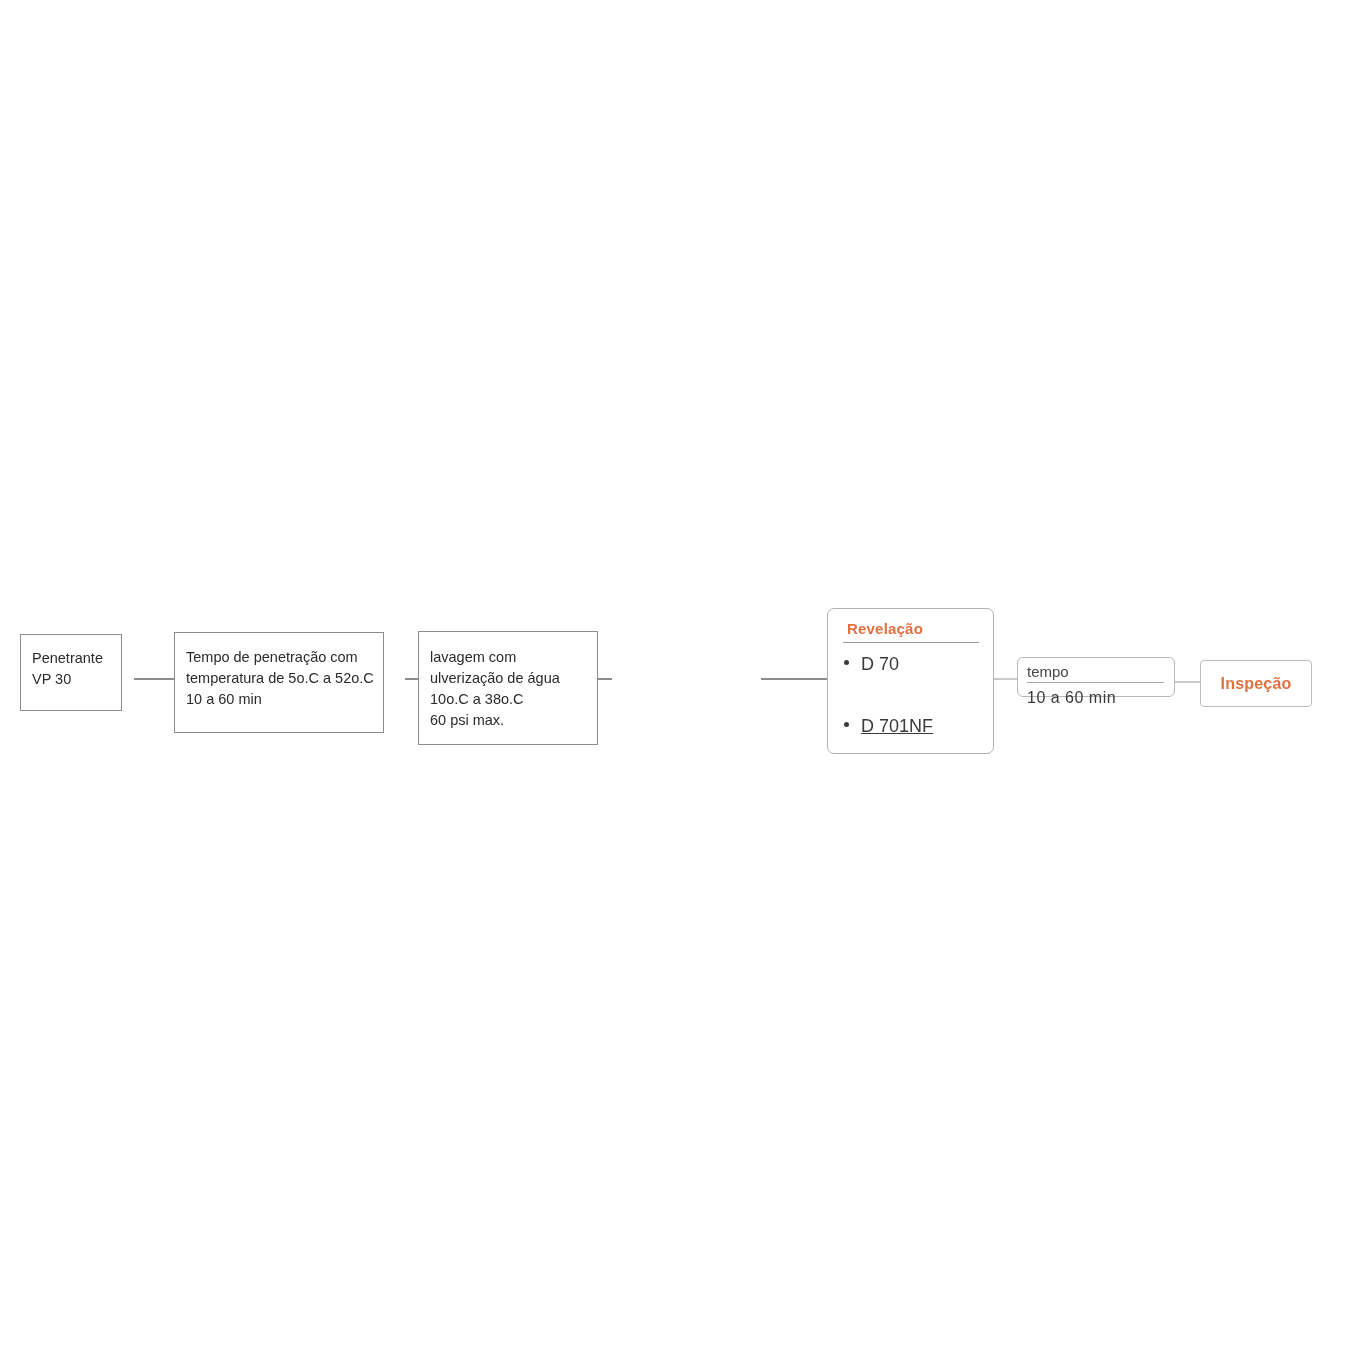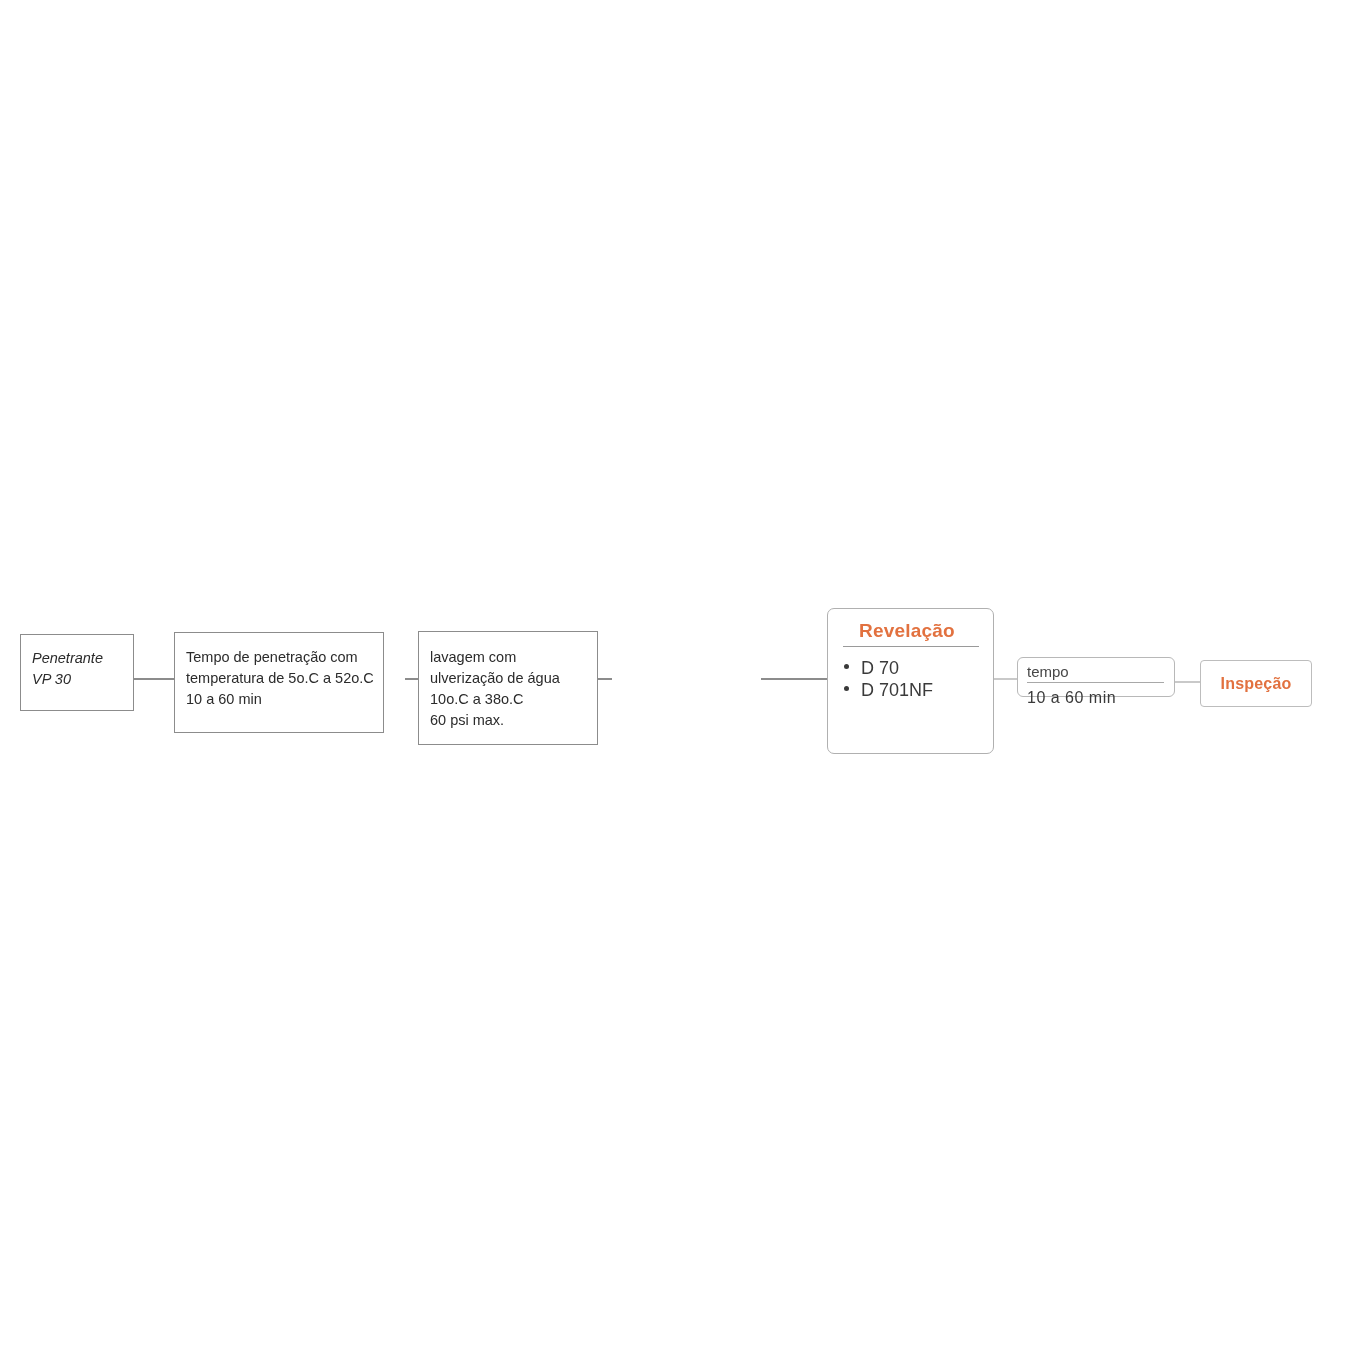--- a/index.html
+++ b/index.html
@@ -45,24 +45,23 @@
     height: 1.5px;
   }
   .connector.faint {
     background: #c9c9c9;
   }
 
   
   #node-penetrante {
     left: 20px;
     top: 634px;
-    width: 114px;
+    width: 102px;
     height: 77px;
     padding-top: 13px;
-    font-style: italic;
   }
 
   #node-tempo-penetracao {
     left: 174px;
     top: 632px;
     width: 210px;
     height: 101px;
     padding-top: 14px;
   }
 
@@ -89,24 +88,24 @@
     width: 167px;
     height: 146px;
     border: 1.5px solid #b0b0b0;
     border-radius: 7px;
     padding: 12px 12px 10px 14px;
     box-shadow: 0 0 0 0 rgba(0,0,0,0);
   }
   .orange-title {
     color: #e2713f;
     font-weight: bold;
-    font-size: 19px;
+    font-size: 15px;
     letter-spacing: .2px;
     line-height: 1.1;
-    margin: 0 0 4px 17px;
+    margin: 0 0 4px 5px;
     white-space: nowrap;
   }
   .title-rule {
     height: 1.5px;
     background: #9a9a9a;
     margin: 3px 2px 11px 1px;
   }
   .bullet-list {
     margin: 0;
     padding: 0;
@@ -114,20 +113,22 @@
   }
   .bullet-item {
     position: relative;
     padding-left: 19px;
     font-size: 18px;
     color: #3a3a3a;
     line-height: 1.2;
     white-space: nowrap;
   }
   .bullet-item + .bullet-item {
+    margin-top: 40px;
+    text-decoration: underline;
   }
   .bullet-item::before {
     content: "";
     position: absolute;
     left: 2px;
     top: 6px;
     width: 5px;
     height: 5px;
     border-radius: 50%;
     background: #3a3a3a;

